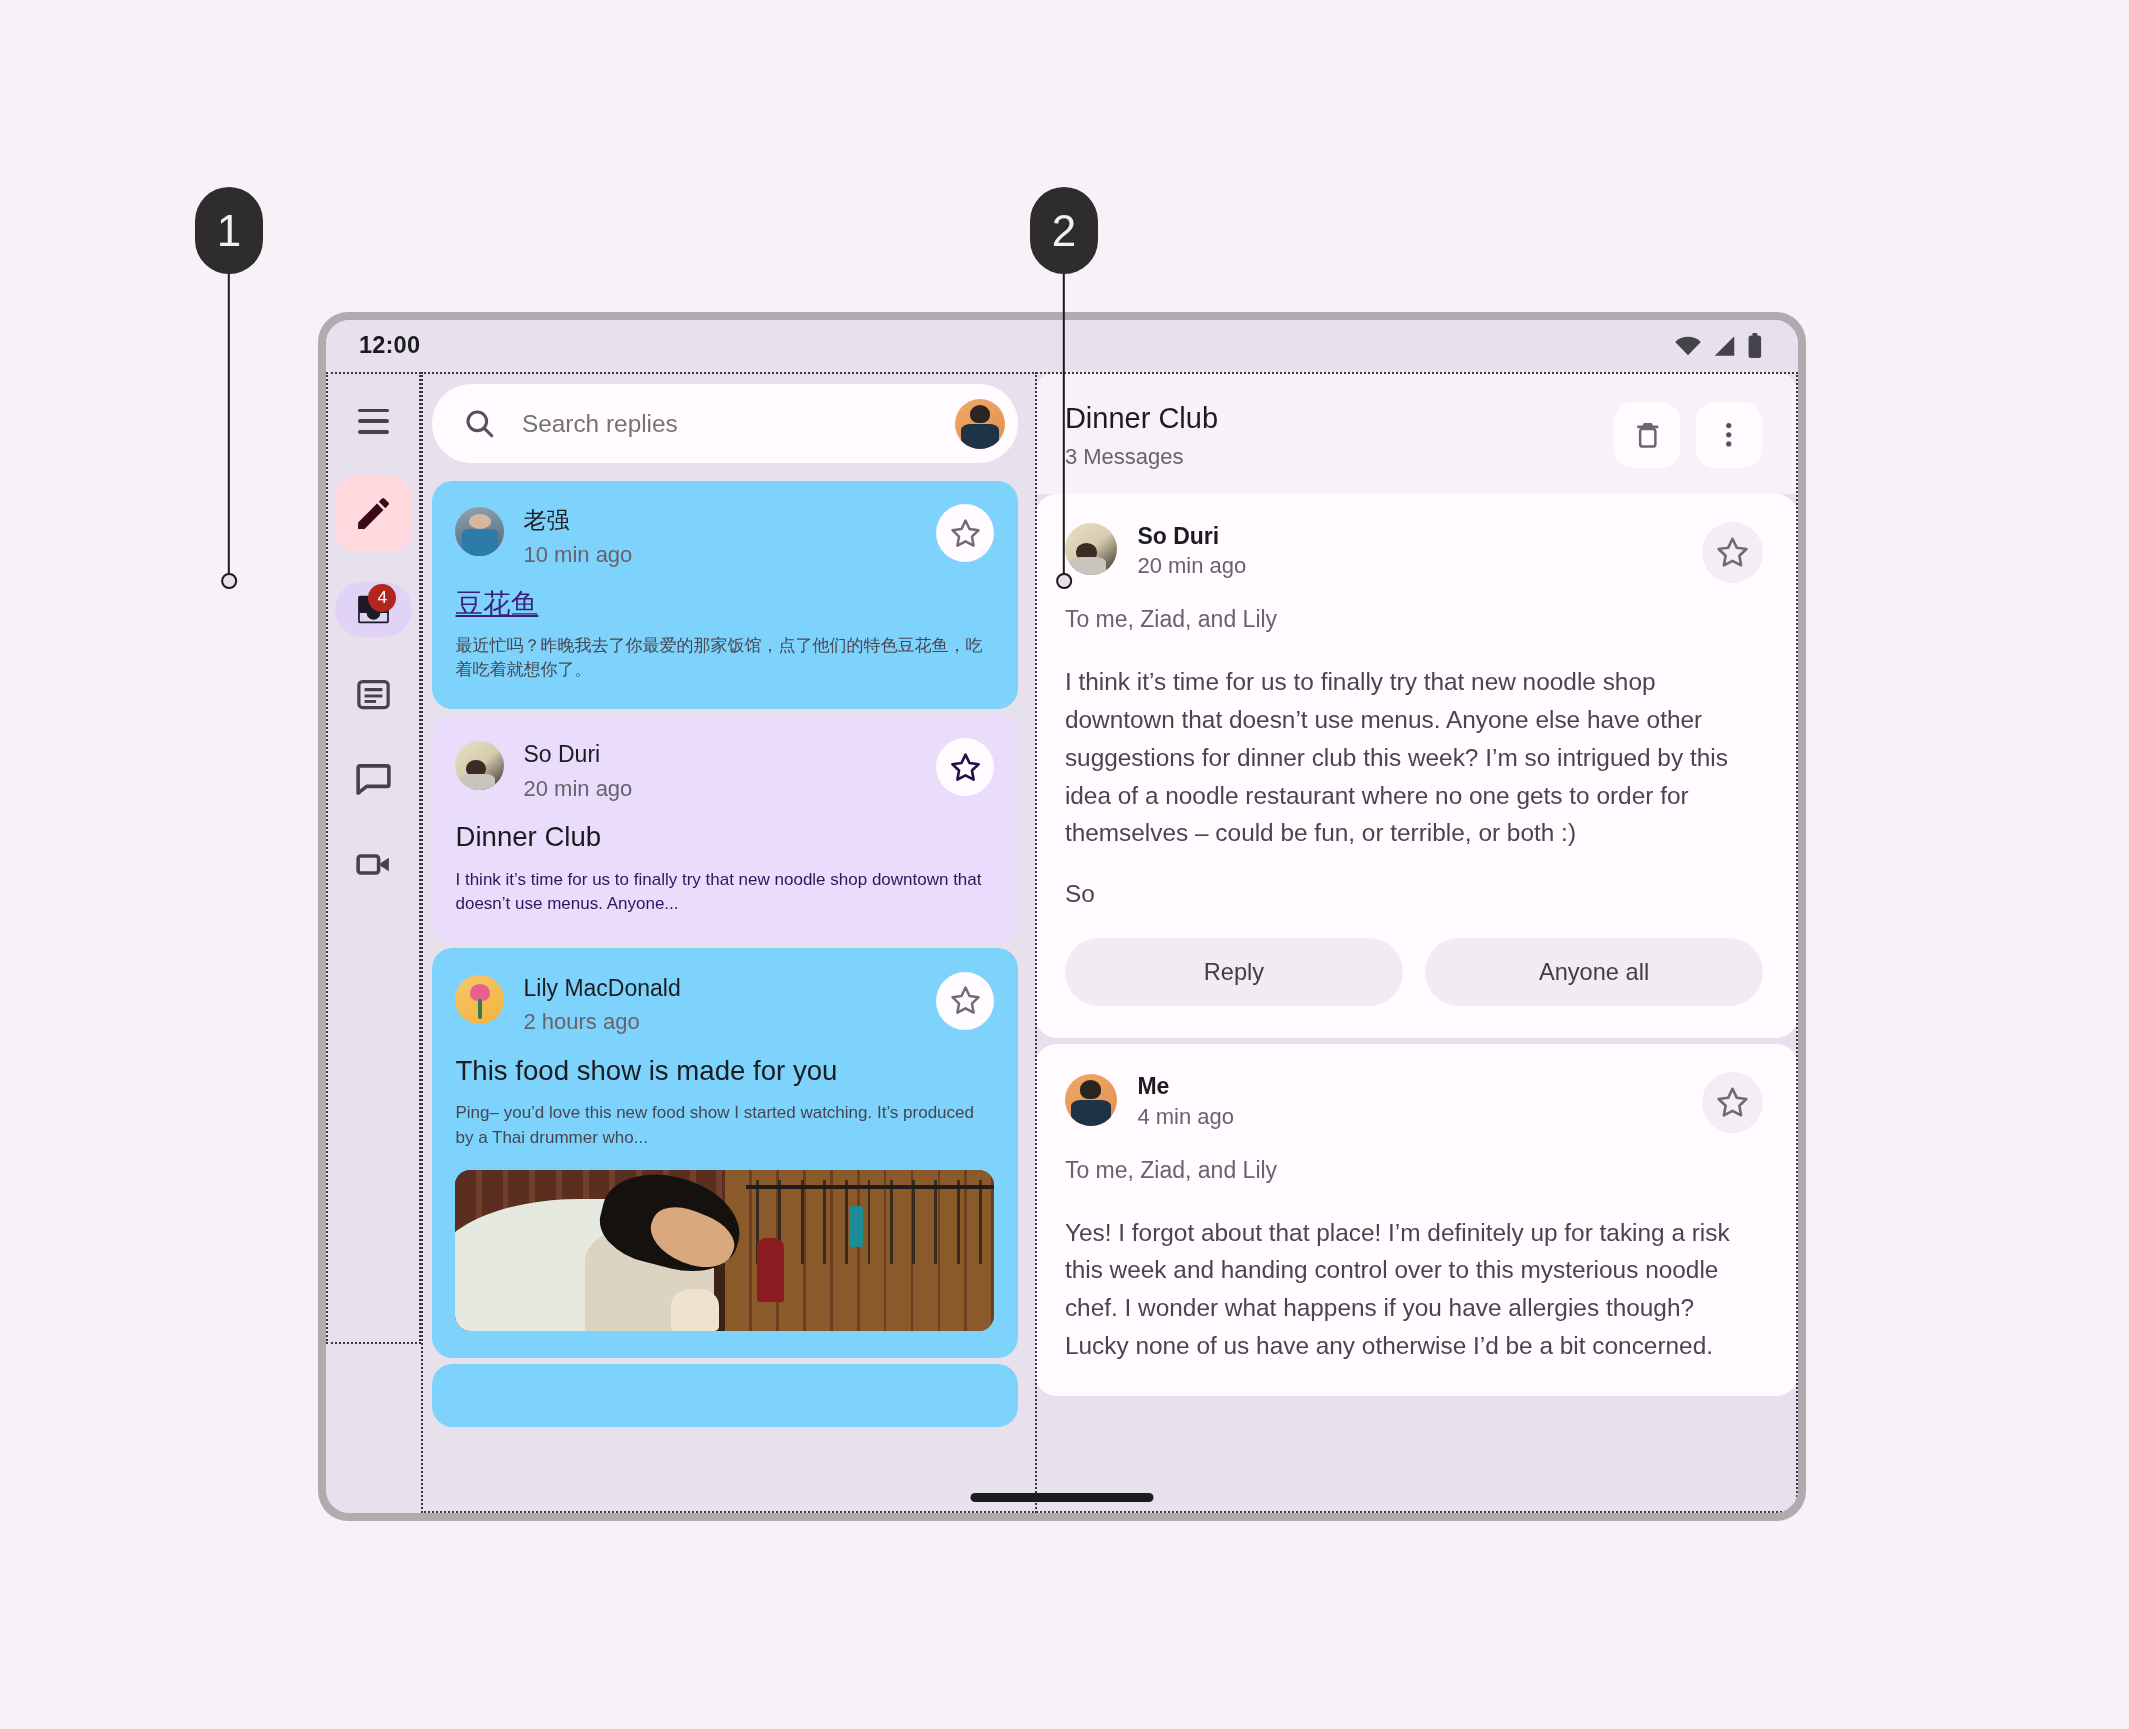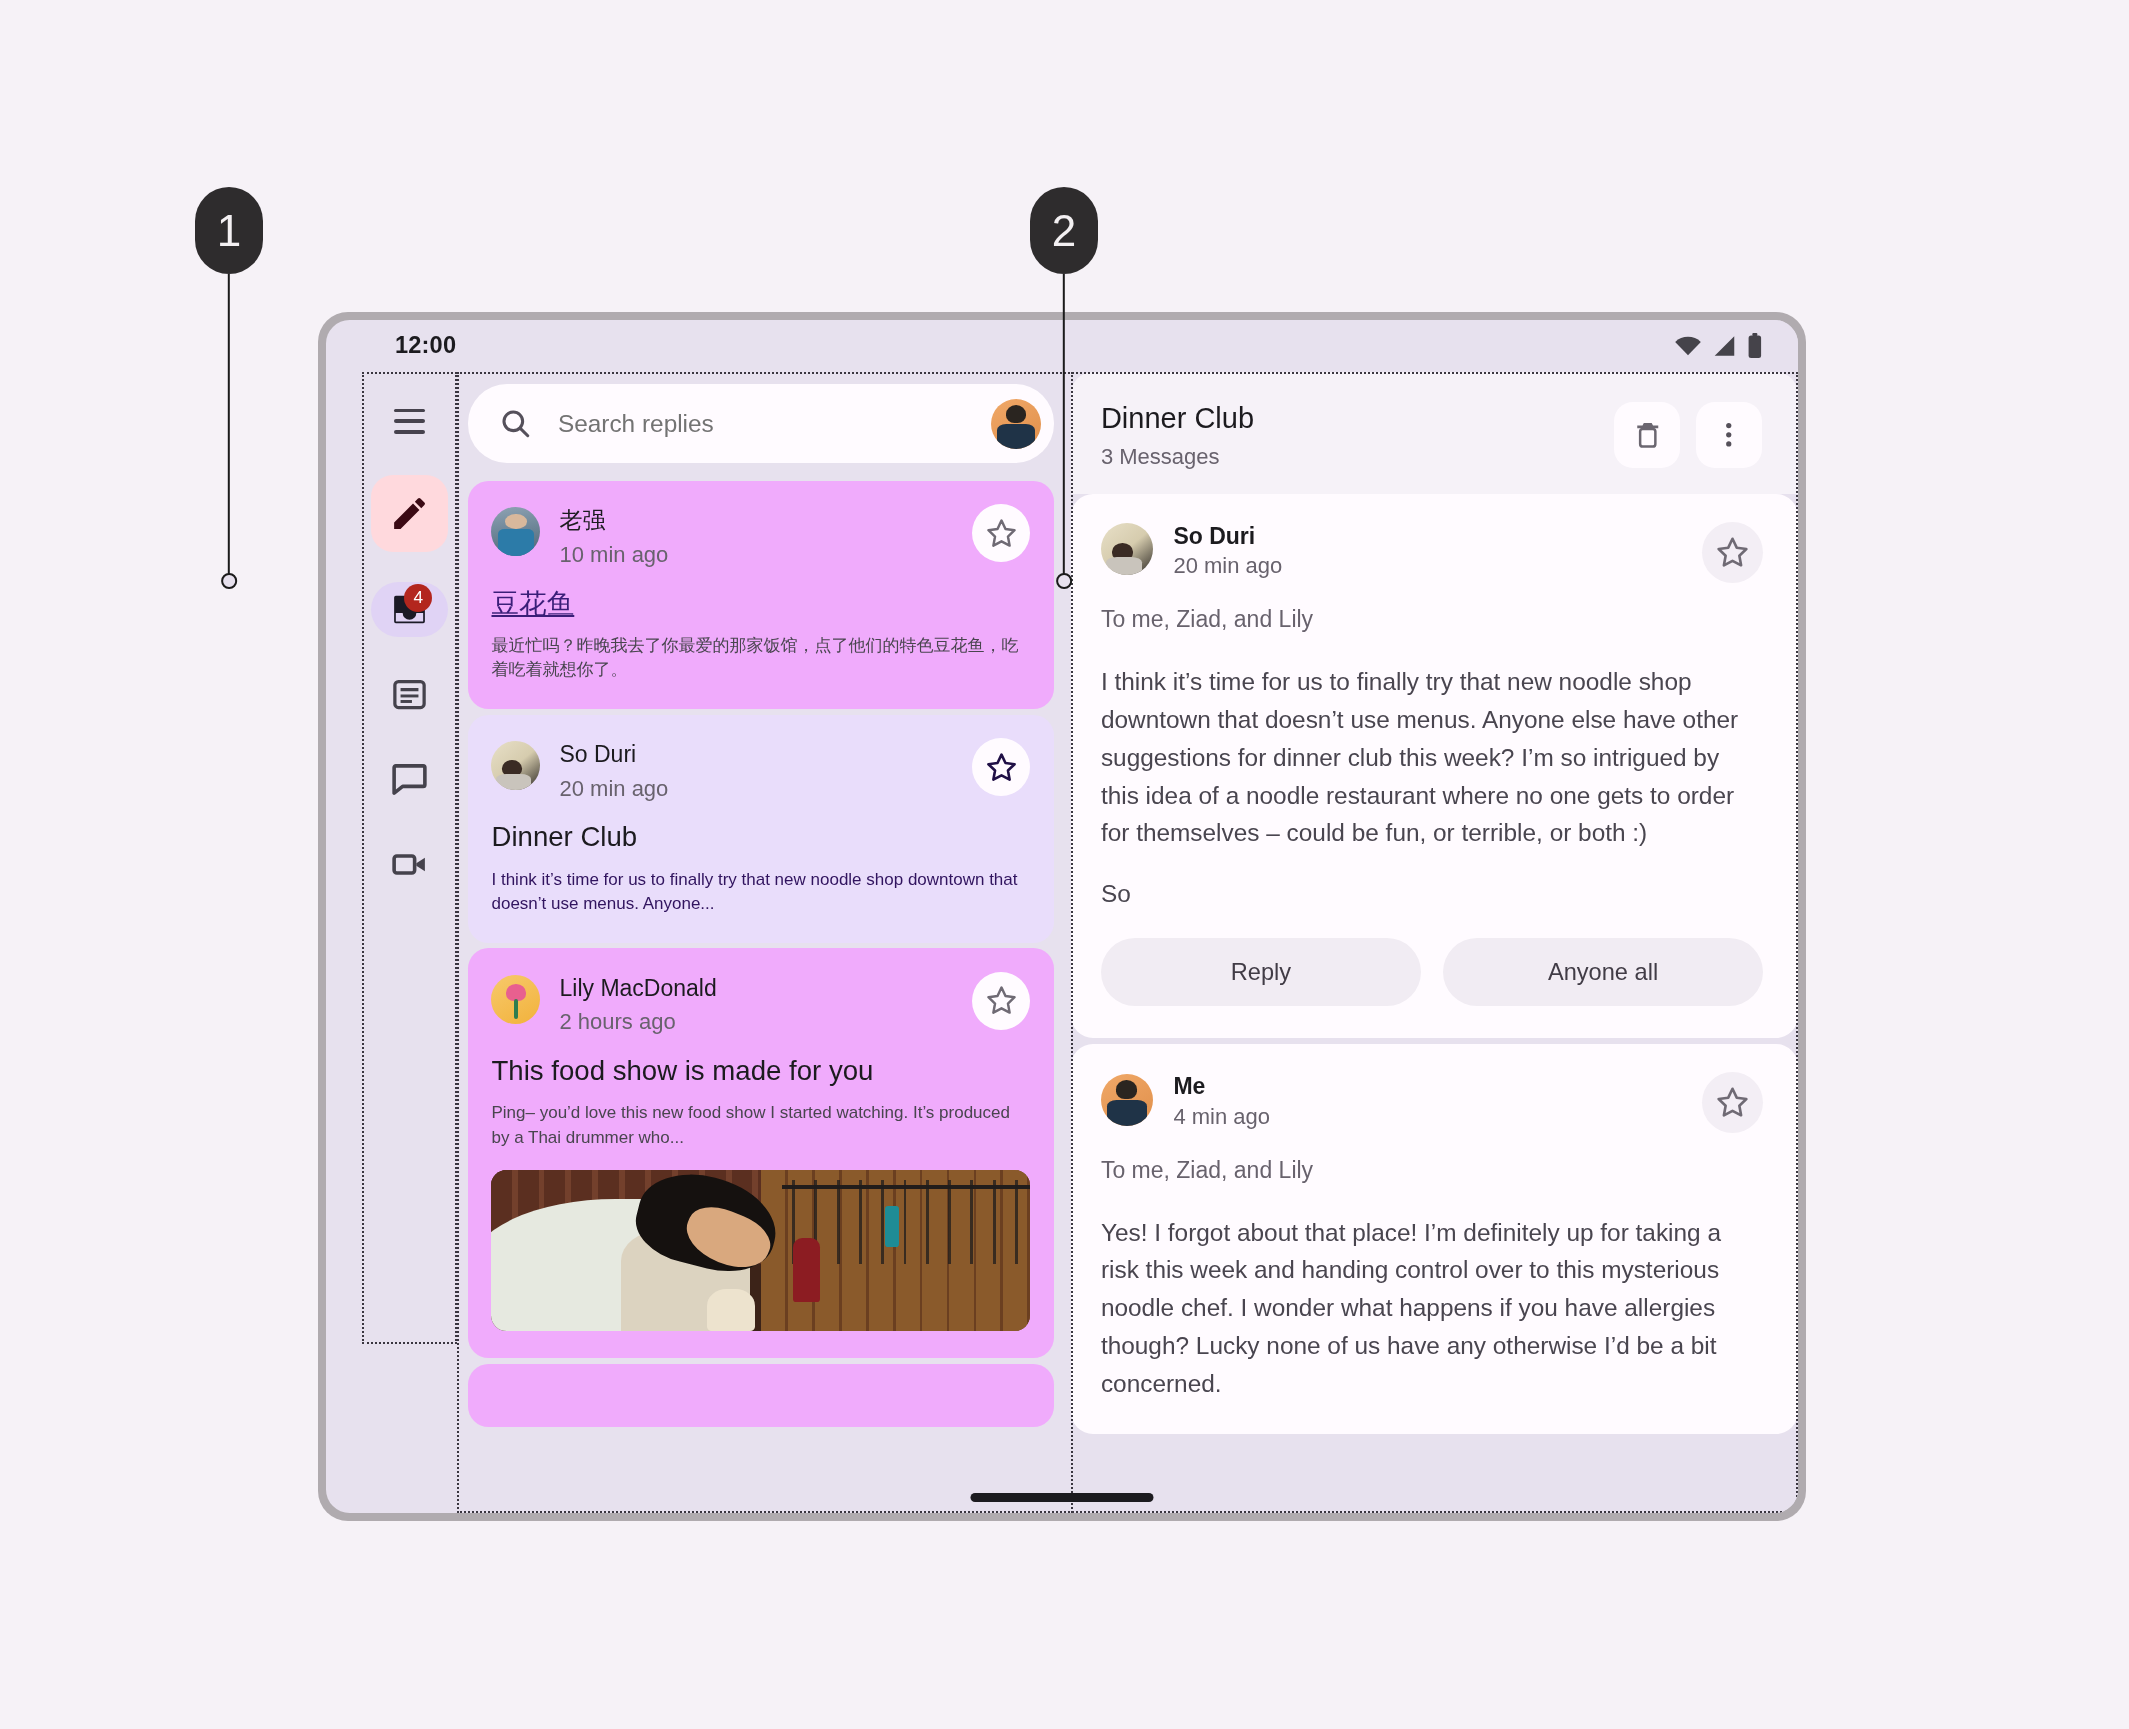--- a/index.html
+++ b/index.html
@@ -70,21 +70,20 @@
   }
   #device-screen {
     width: 100%;
     height: 100%;
     background: #E7E1EE;
     border-radius: 23.6px;
     overflow: hidden;
     position: relative;
     display: flex;
     flex-direction: column;
-    padding-left: 36px;
   }
 
   
   #status-bar {
     height: 52px;
     flex: 0 0 52px;
     display: flex;
     align-items: center;
     justify-content: space-between;
     padding: 0 35px 0 33px;
@@ -225,21 +224,21 @@
     overflow: hidden;
     padding: 0 17.3px 0 11px;
     display: flex;
     flex-direction: column;
     gap: 5.5px;
   }
 
   .email-card {
     border-radius: 20.5px;
     padding: 23.6px 23.6px 27px 23.6px;
-    background: #f0abfc;
+    background: #7dd3fc;
     cursor: pointer;
     flex: 0 0 auto;
   }
   .email-card.selected { background: #E9DDFB; }
 
   .card-top {
     display: flex;
     align-items: flex-start;
     gap: 19px;
   }

